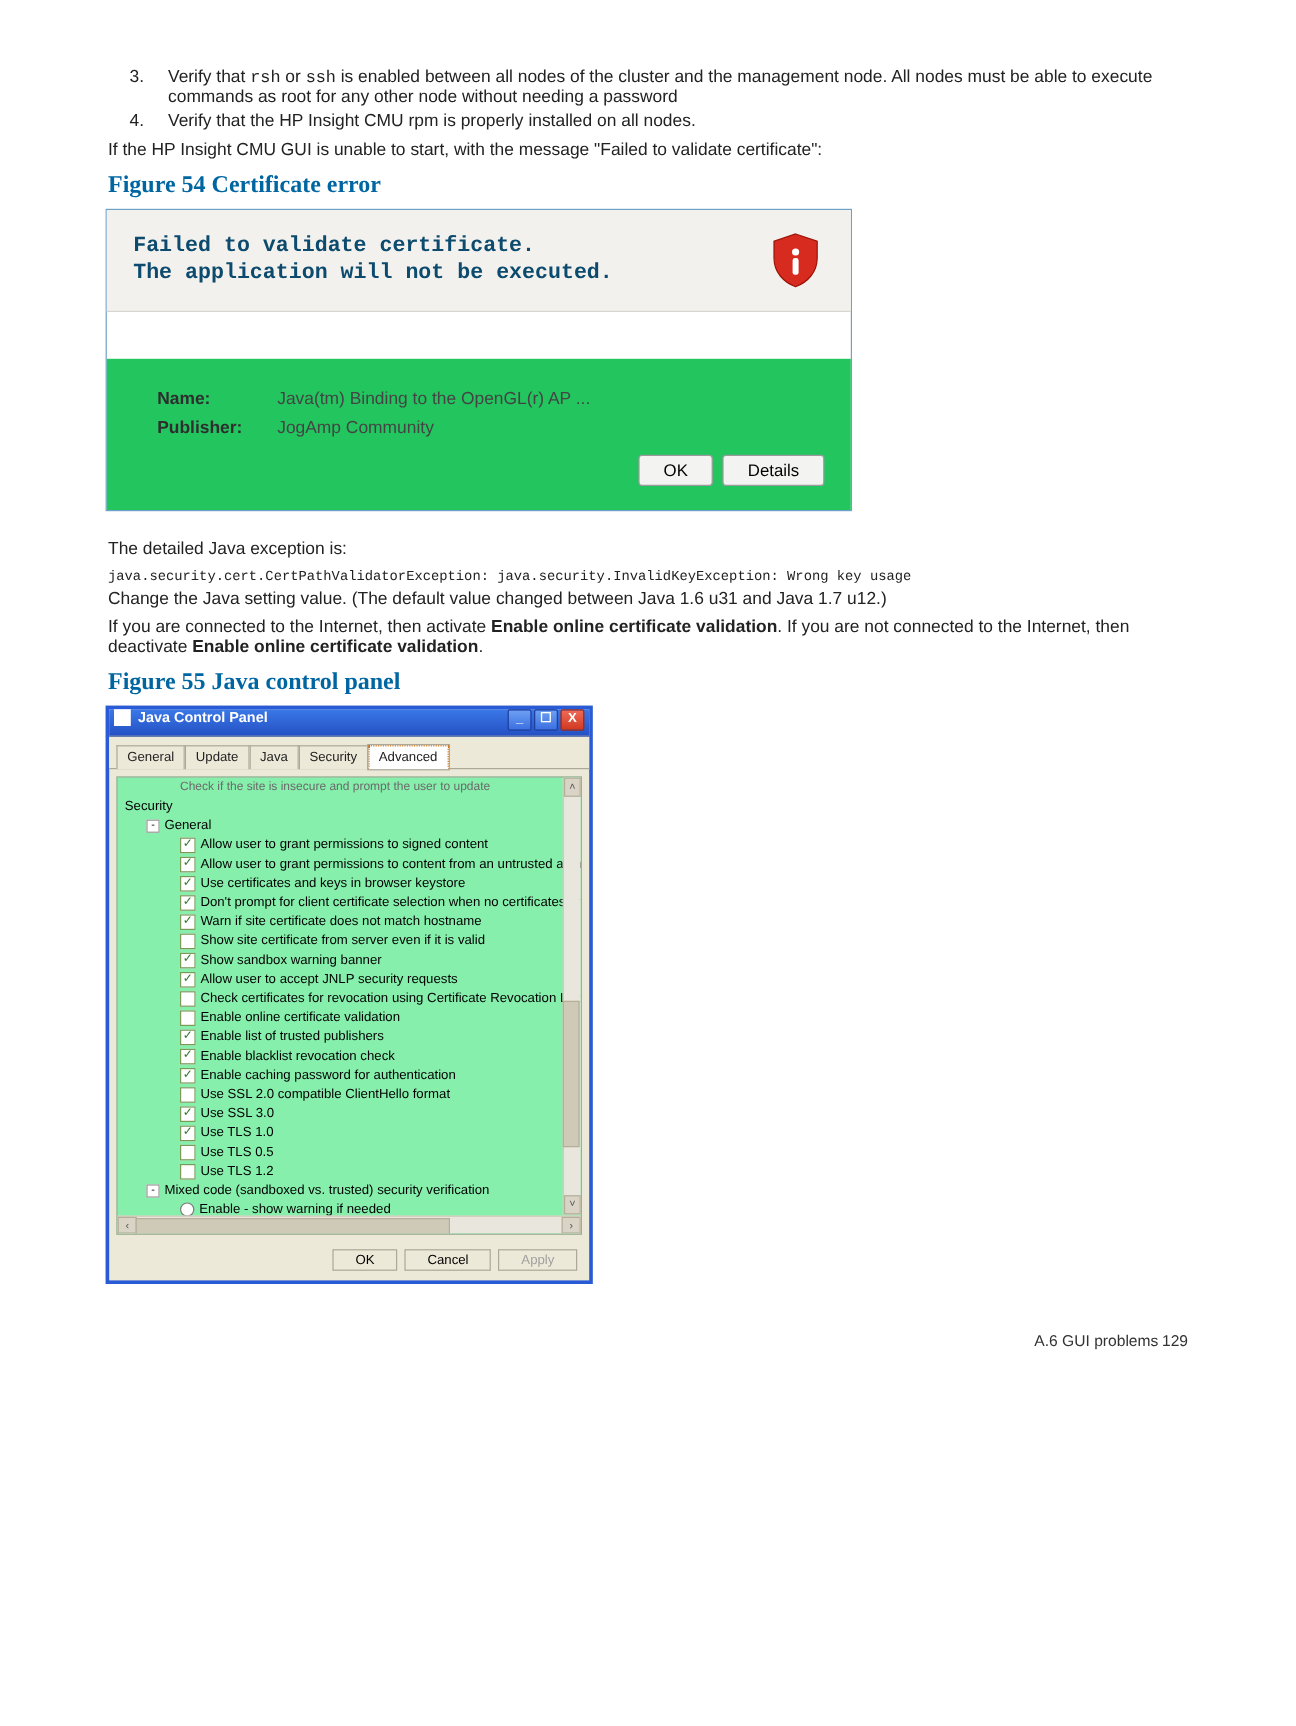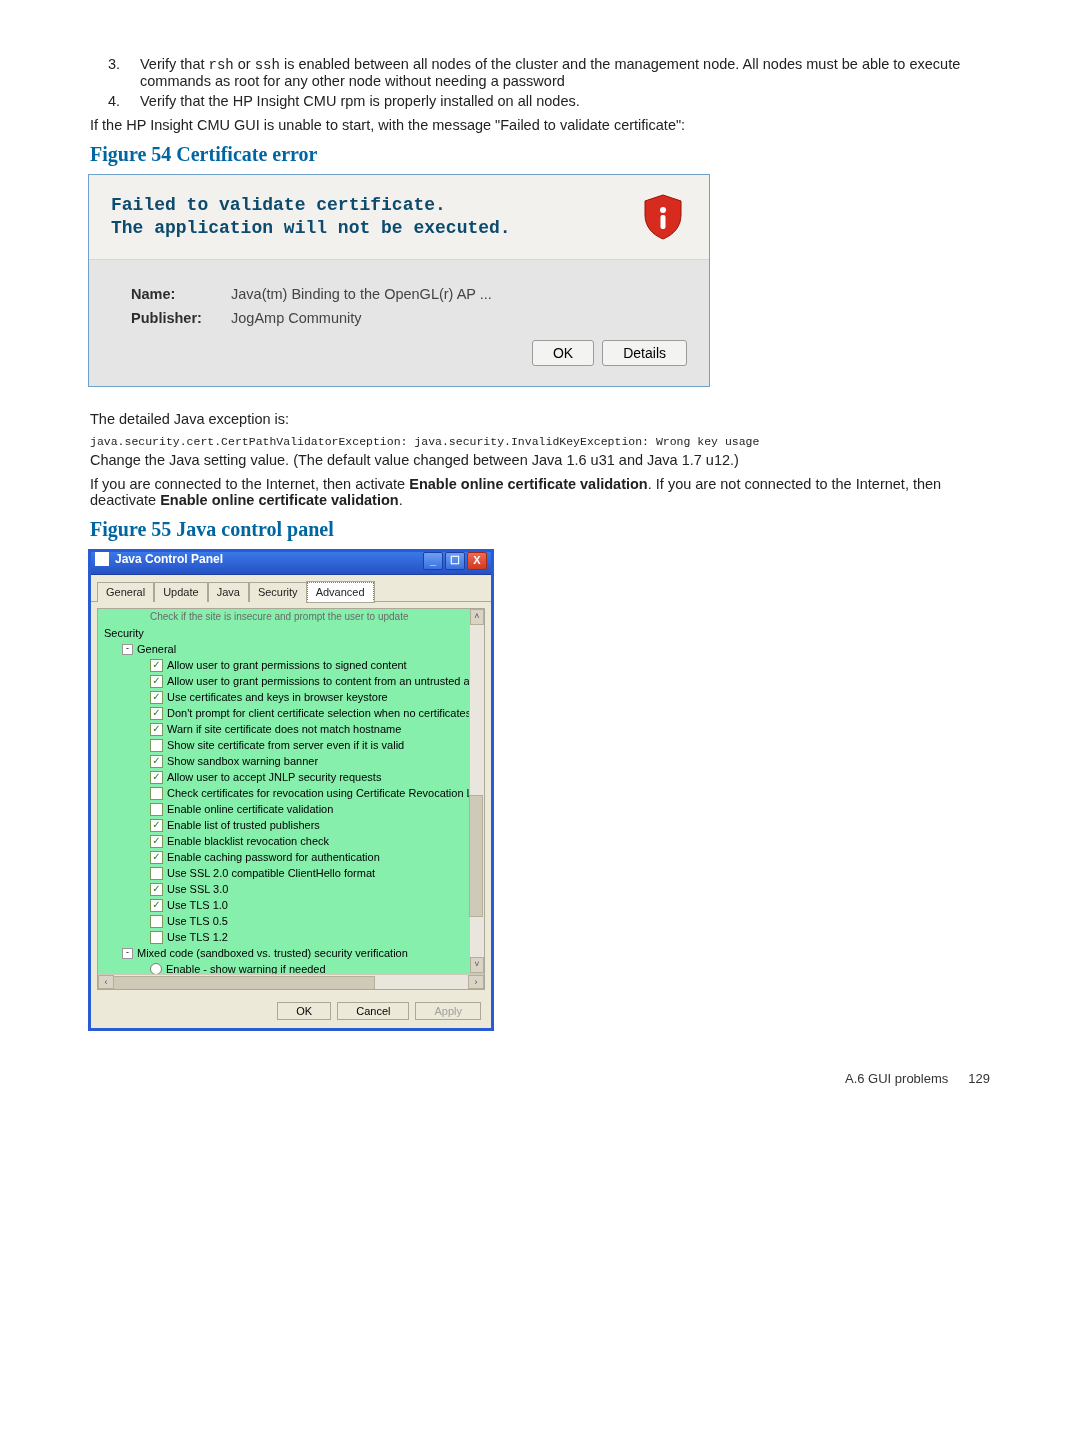--- a/index.html
+++ b/index.html
@@ -95,22 +95,23 @@
     line-height: 1.3;
     font-family: Liberation Mono, monospace;
   }
   .shield {
     width: 48px; height: 48px;
     flex: 0 0 48px;
     position: relative;
   }
   .shield svg { display:block; }
   .dlg54 .info {
-    background: #e5e5e5;
+    background: #22c55e;
     padding: 18px 22px 20px 42px;
+    margin-top: 39px;
   }
   .dlg54 .info-row {
     display: flex;
     margin: 8px 0;
   }
   .dlg54 .info-label {
     width: 100px;
     font-weight: bold;
     color: #2e2e2e;
   }
@@ -259,21 +260,21 @@
     font-size:11px;
     padding:2px 18px;
     border:1px solid #aca899;
     background:#ece9d8;
   }
   .jcp .footer button:disabled { color:#a0a0a0; }
 
   .page-footer {
     display:flex;
     justify-content:flex-end;
-    gap:20px;
+    gap:3px;
     margin-top:40px;
     font-size:13px;
     color:#333;
   }
 </style>
 </head>
 <body>
 
 <div class="page">
 

